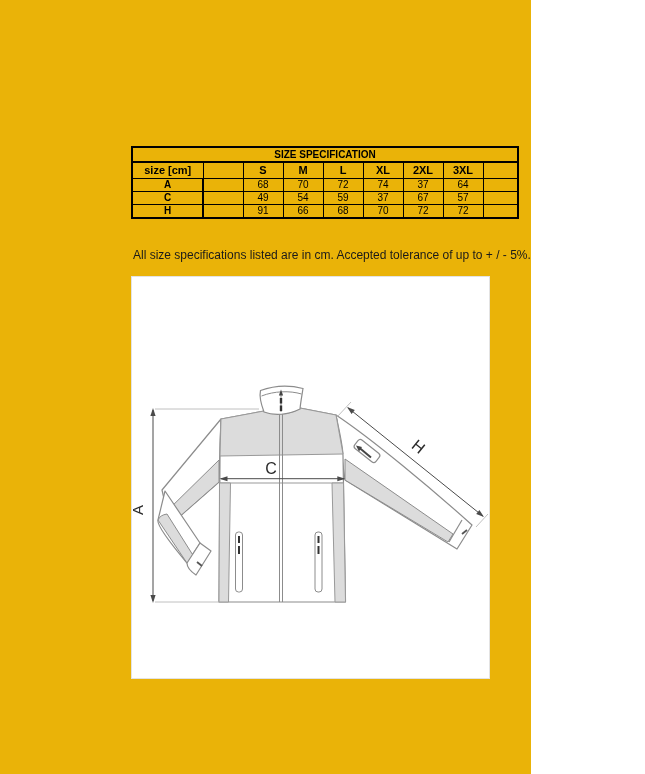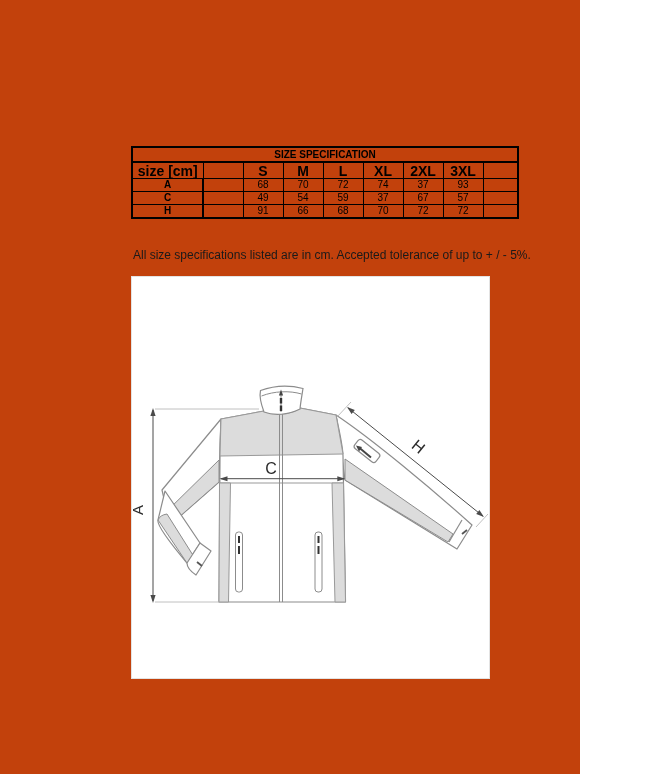--- a/index.html
+++ b/index.html
@@ -1,31 +1,31 @@
 <!DOCTYPE html>
 <html><head>
 <meta charset="utf-8">
 <style>
   html,body{margin:0;padding:0;background:#ffffff;}
-  #page{position:relative;width:580px;height:774px;background:#c2410c;overflow:hidden;
+  #page{position:relative;width:531px;height:774px;background:#eab308;overflow:hidden;
         font-family:"Liberation Sans", sans-serif;color:#000;}
 
   
   table.spec{position:absolute;left:131px;top:146px;width:386px;
              border-collapse:collapse;table-layout:fixed;
              border:2px solid #000;}
   table.spec td{border:1px solid #000;padding:0;text-align:center;
                 font-size:10px;line-height:1;overflow:hidden;white-space:nowrap;}
   td.title-cell{height:13px;text-align:left;padding-left:3px;font-weight:bold;
                 font-size:10.5px;border-bottom-width:2px !important;}
   tr.r-commodity td{height:20px;}
   tr.r-code td{height:18px;border-bottom-width:2px;}
   td.lbl{font-weight:bold;font-size:11px;border-right-width:2px;}
   td.blackcell{background:#000;color:#fff;font-weight:bold;font-size:11px;}
-  tr.r-sizehdr td{height:15px;font-weight:bold;font-size:14px;}
+  tr.r-sizehdr td{height:15px;font-weight:bold;font-size:11px;}
   tr.r-data td{height:12px;font-size:10px;}
   tr.r-data td.rowlbl{font-weight:bold;border-right-width:2px;}
   td.sizehdr-lbl{font-weight:bold;font-size:10px;border-right-width:2px;}
 
   .note{position:absolute;left:133px;top:248px;font-size:12px;color:#1a1a1a;}
 
   
   .draw-box{position:absolute;left:131px;top:276px;width:357px;height:401px;
             border:1px solid #e3e3e3;background:#fff;}
   svg text{font-family:"Liberation Sans", sans-serif;}
@@ -63,21 +63,21 @@
       <td></td>
     </tr>
     <tr class="r-data">
       <td class="rowlbl">A</td>
       <td></td>
       <td>68</td>
       <td>70</td>
       <td>72</td>
       <td>74</td>
       <td>37</td>
-      <td>93</td>
+      <td>64</td>
       <td></td>
     </tr>
     <tr class="r-data">
       <td class="rowlbl">C</td>
       <td></td>
       <td>49</td>
       <td>54</td>
       <td>59</td>
       <td>37</td>
       <td>67</td>

